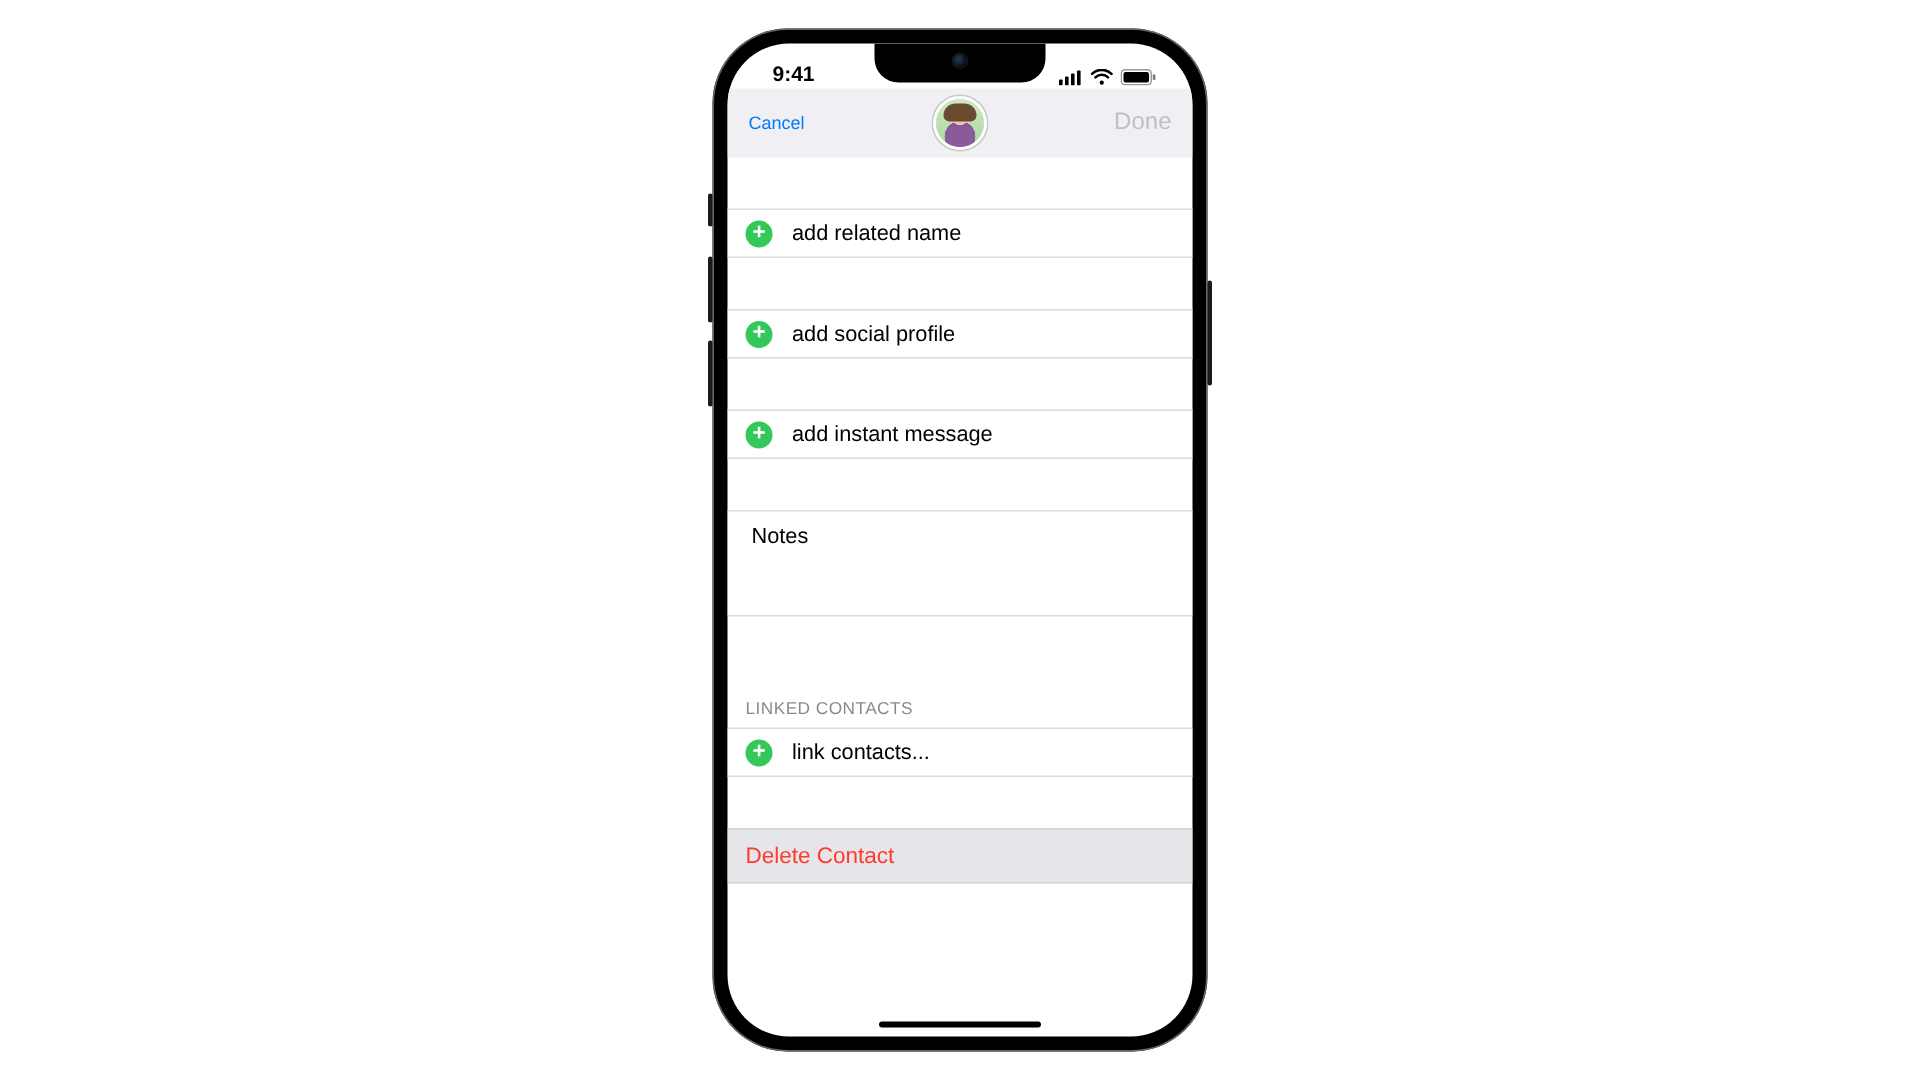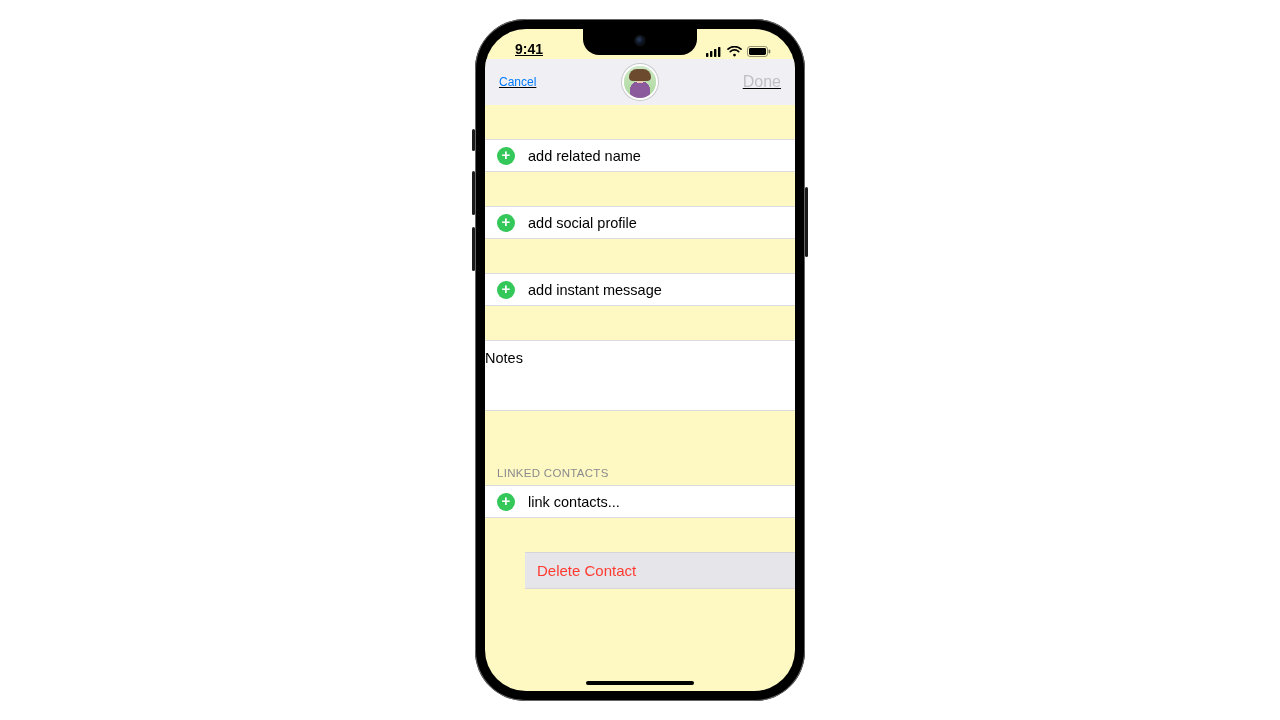--- a/index.html
+++ b/index.html
@@ -12,25 +12,24 @@
     left: 50%; top: 50%;
     transform: translate(-50%, -50%);
     width: 330px; height: 682px;
     background: #000;
     border-radius: 50px;
     padding: 10px;
     box-shadow: 0 0 0 1px #666 inset;
   }
   .screen {
     width: 100%; height: 100%;
-    background: #fef9c3;
+    background: #ffffff;
     border-radius: 41px;
     overflow: hidden;
     position: relative;
-    text-decoration: underline;
   }
   .notch {
     position: absolute; top: 0; left: 50%; transform: translateX(-50%);
     width: 114px; height: 26px;
     background: #000;
     border-bottom-left-radius: 16px;
     border-bottom-right-radius: 16px;
     z-index: 20;
   }
   .notch .camera {
@@ -99,37 +98,37 @@
     width: 18px; height: 18px; border-radius: 50%;
     background: #34c759; color: #fff;
     display: flex; align-items: center; justify-content: center;
     font-size: 15px; line-height: 15px; font-weight: 600;
     margin-right: 13px; flex: 0 0 auto;
   }
   .row .plus::before { content: "+"; position: relative; top: -1px; }
 
   .notes-row {
     background: #fff; border-top: 1px solid #dcdce0; border-bottom: 1px solid #dcdce0;
-    padding: 9px 12px 44px 0; font-size: 14.5px; color: #000;
+    padding: 9px 12px 44px 16px; font-size: 14.5px; color: #000;
   }
 
   .linkrow { color: #007aff; }
 
   .section-header {
     padding: 22px 0 6px 12px;
     font-size: 11.5px; letter-spacing: 0.3px; color: #8a8a8e;
     text-transform: uppercase;
   }
 
   .delete-row {
     background: #e5e5ea; 
     color: #ff3b30;
     border-top: 1px solid #d6d6da;
     border-bottom: 1px solid #d6d6da;
-    padding: 9px 12px; font-size: 15px; margin-left: 40px;
+    padding: 9px 12px; font-size: 15px;
   }
 </style>
 </head>
 <body>
 
 <div class="stage">
   <div class="phone">
     <span class="side-btn sb-mute"></span>
     <span class="side-btn sb-volu"></span>
     <span class="side-btn sb-vold"></span>

